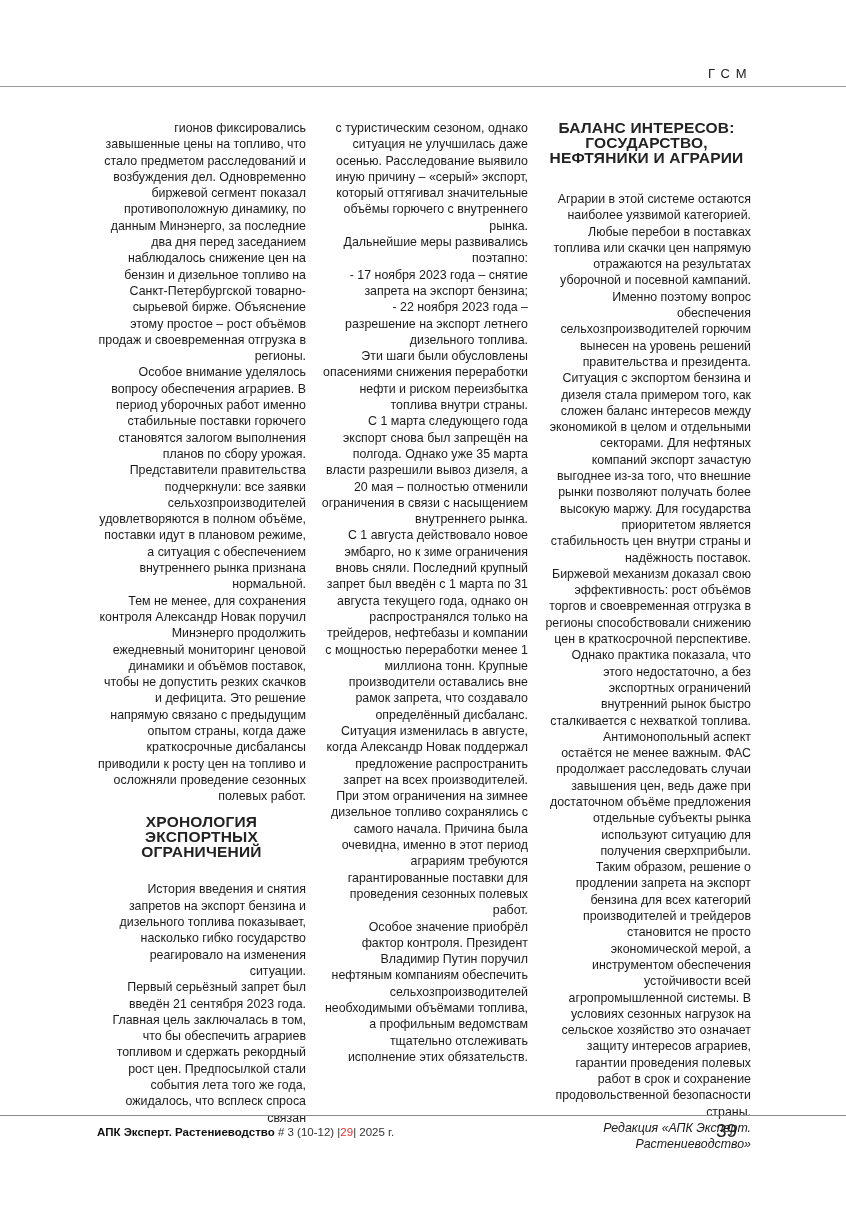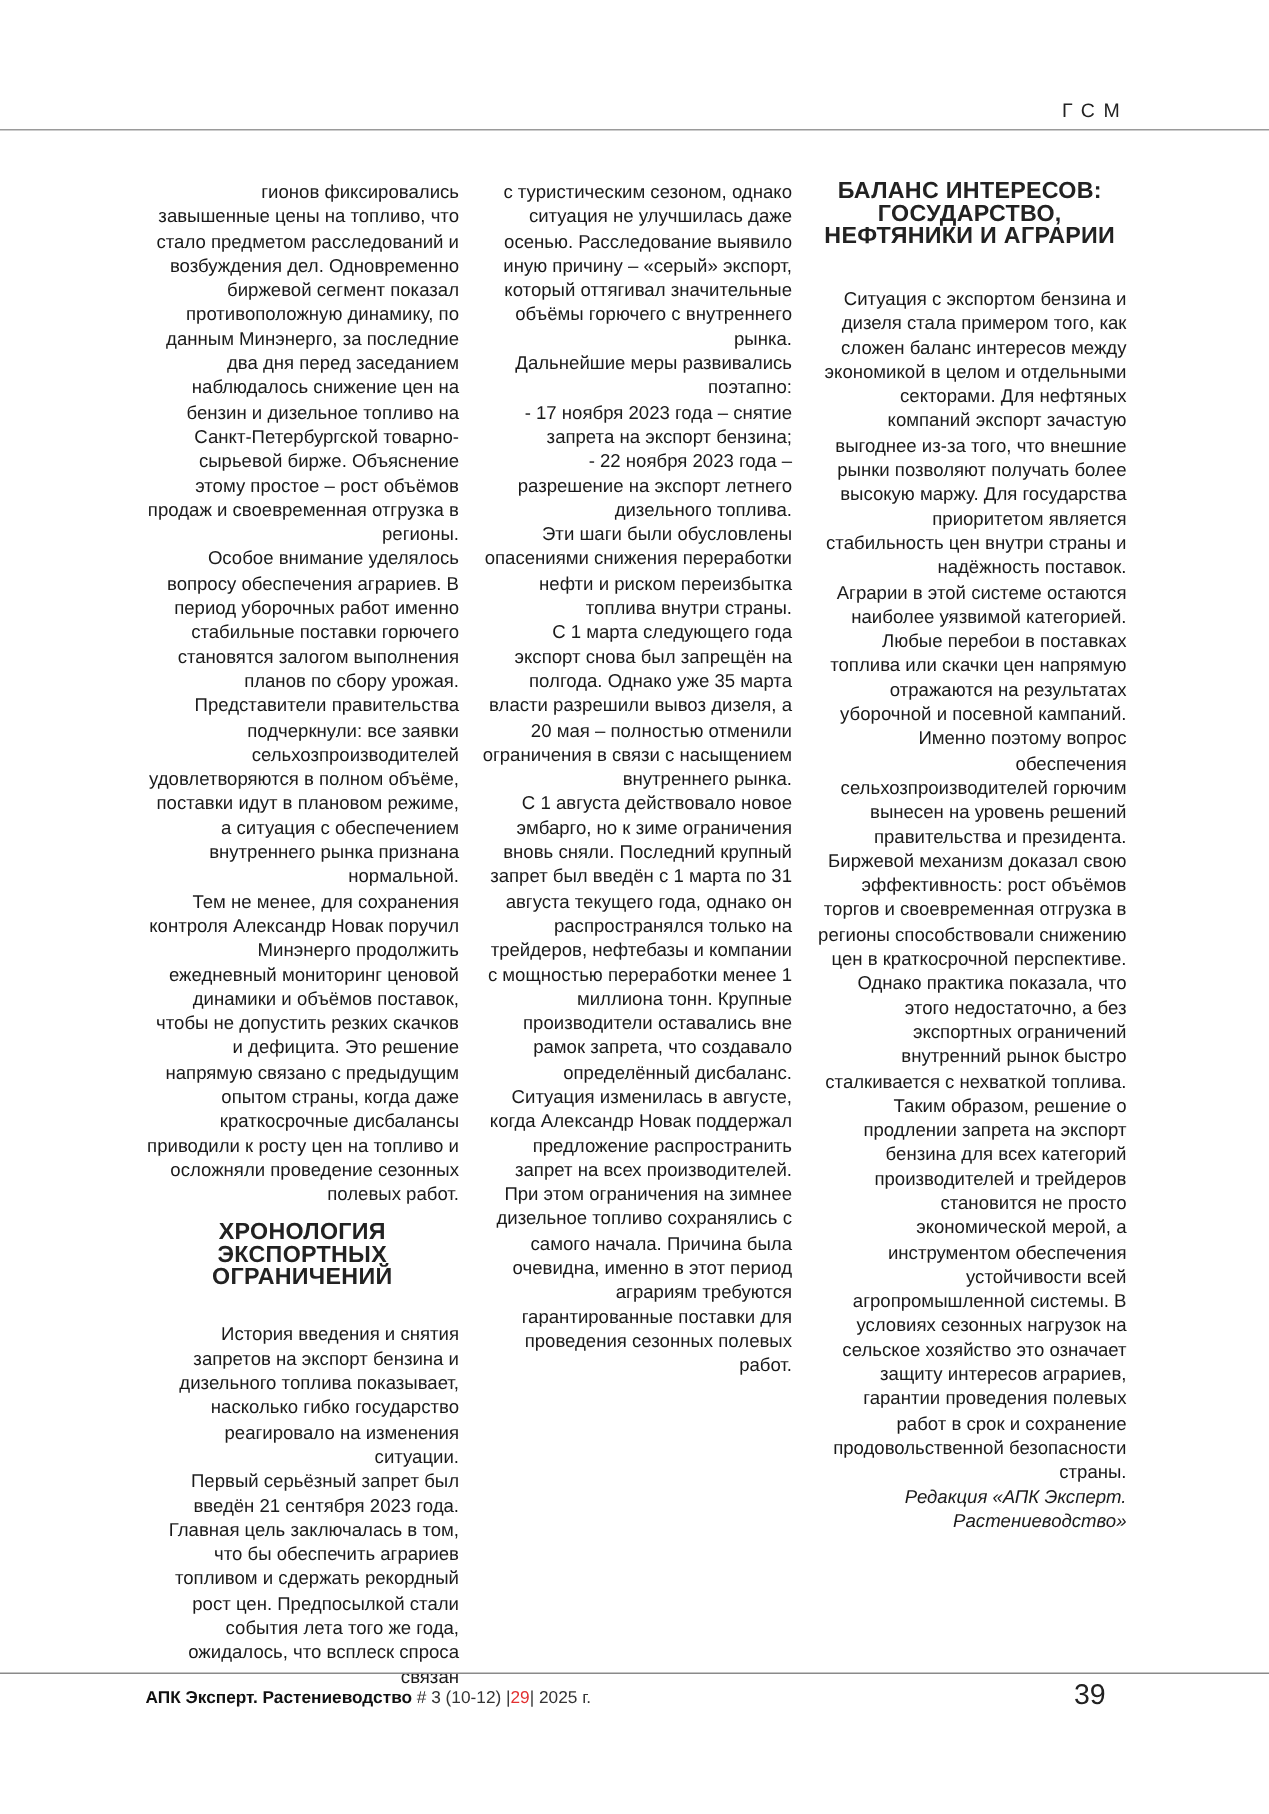--- a/index.html
+++ b/index.html
@@ -39,27 +39,29 @@
 
 <div class="col col2">
   <p class="noindent">с туристическим сезоном, однако ситуация не улучшилась даже осенью. Расследование выявило иную причину – «серый» экспорт, который оттягивал значительные объёмы горючего с внутреннего рынка.</p>
   <p>Дальнейшие меры развивались поэтапно:</p>
   <p>- 17 ноября 2023 года – снятие запрета на экспорт бензина;</p>
   <p>- 22 ноября 2023 года – разрешение на экспорт летнего дизельного топлива.</p>
   <p>Эти шаги были обусловлены опасениями снижения переработки нефти и риском переизбытка топлива внутри страны.</p>
   <p>С 1 марта следующего года экспорт снова был запрещён на полгода. Однако уже 35 марта власти разрешили вывоз дизеля, а 20 мая – полностью отменили ограничения в связи с насыщением внутреннего рынка.</p>
   <p>С 1 августа действовало новое эмбарго, но к зиме ограничения вновь сняли. Последний крупный запрет был введён с 1 марта по 31 августа текущего года, однако он распространялся только на трейдеров, нефтебазы и компании с мощностью переработки менее 1 миллиона тонн. Крупные производители оставались вне рамок запрета, что создавало определённый дисбаланс.</p>
   <p>Ситуация изменилась в августе, когда Александр Новак поддержал предложение распространить запрет на всех производителей. При этом ограничения на зимнее дизельное топливо сохранялись с самого начала. Причина была очевидна, именно в этот период аграриям требуются гарантированные поставки для проведения сезонных полевых работ.</p>
+  <p>Особое значение приобрёл фактор контроля. Президент Владимир Путин поручил нефтяным компаниям обеспечить сельхозпроизводителей необходимыми объёмами топлива, а профильным ведомствам тщательно отслеживать исполнение этих обязательств.</p>
 </div>
 
 <div class="col col3">
   <h2 class="heading">Баланс интересов: государство, нефтяники и аграрии</h2>
+  <p>Аграрии в этой системе остаются наиболее уязвимой категорией. Любые перебои в поставках топлива или скачки цен напрямую отражаются на результатах уборочной и посевной кампаний. Именно поэтому вопрос обеспечения сельхозпроизводителей горючим вынесен на уровень решений правительства и президента.</p>
   <p>Ситуация с экспортом бензина и дизеля стала примером того, как сложен баланс интересов между экономикой в целом и отдельными секторами. Для нефтяных компаний экспорт зачастую выгоднее из-за того, что внешние рынки позволяют получать более высокую маржу. Для государства приоритетом является стабильность цен внутри страны и надёжность поставок.</p>
-  <p>Аграрии в этой системе остаются наиболее уязвимой категорией. Любые перебои в поставках топлива или скачки цен напрямую отражаются на результатах уборочной и посевной кампаний. Именно поэтому вопрос обеспечения сельхозпроизводителей горючим вынесен на уровень решений правительства и президента.</p>
   <p>Биржевой механизм доказал свою эффективность: рост объёмов торгов и своевременная отгрузка в регионы способствовали снижению цен в краткосрочной перспективе. Однако практика показала, что этого недостаточно, а без экспортных ограничений внутренний рынок быстро сталкивается с нехваткой топлива.</p>
+  <p>Антимонопольный аспект остаётся не менее важным. ФАС продолжает расследовать случаи завышения цен, ведь даже при достаточном объёме предложения отдельные субъекты рынка используют ситуацию для получения сверхприбыли.</p>
   <p>Таким образом, решение о продлении запрета на экспорт бензина для всех категорий производителей и трейдеров становится не просто экономической мерой, а инструментом обеспечения устойчивости всей агропромышленной системы. В условиях сезонных нагрузок на сельское хозяйство это означает защиту интересов аграриев, гарантии проведения полевых работ в срок и сохранение продовольственной безопасности страны.</p>
   <p class="signature">
     <span>Редакция «АПК Эксперт.</span><br>
     <span>Растениеводство»</span>
   </p>
 </div>
 
 <div class="bottom-rule"></div>
 <div class="footer">
   <span class="brand">АПК Эксперт. Растениеводство</span><span> # 3 (10-12) |</span><span class="red">29</span><span>| 2025 г.</span>

